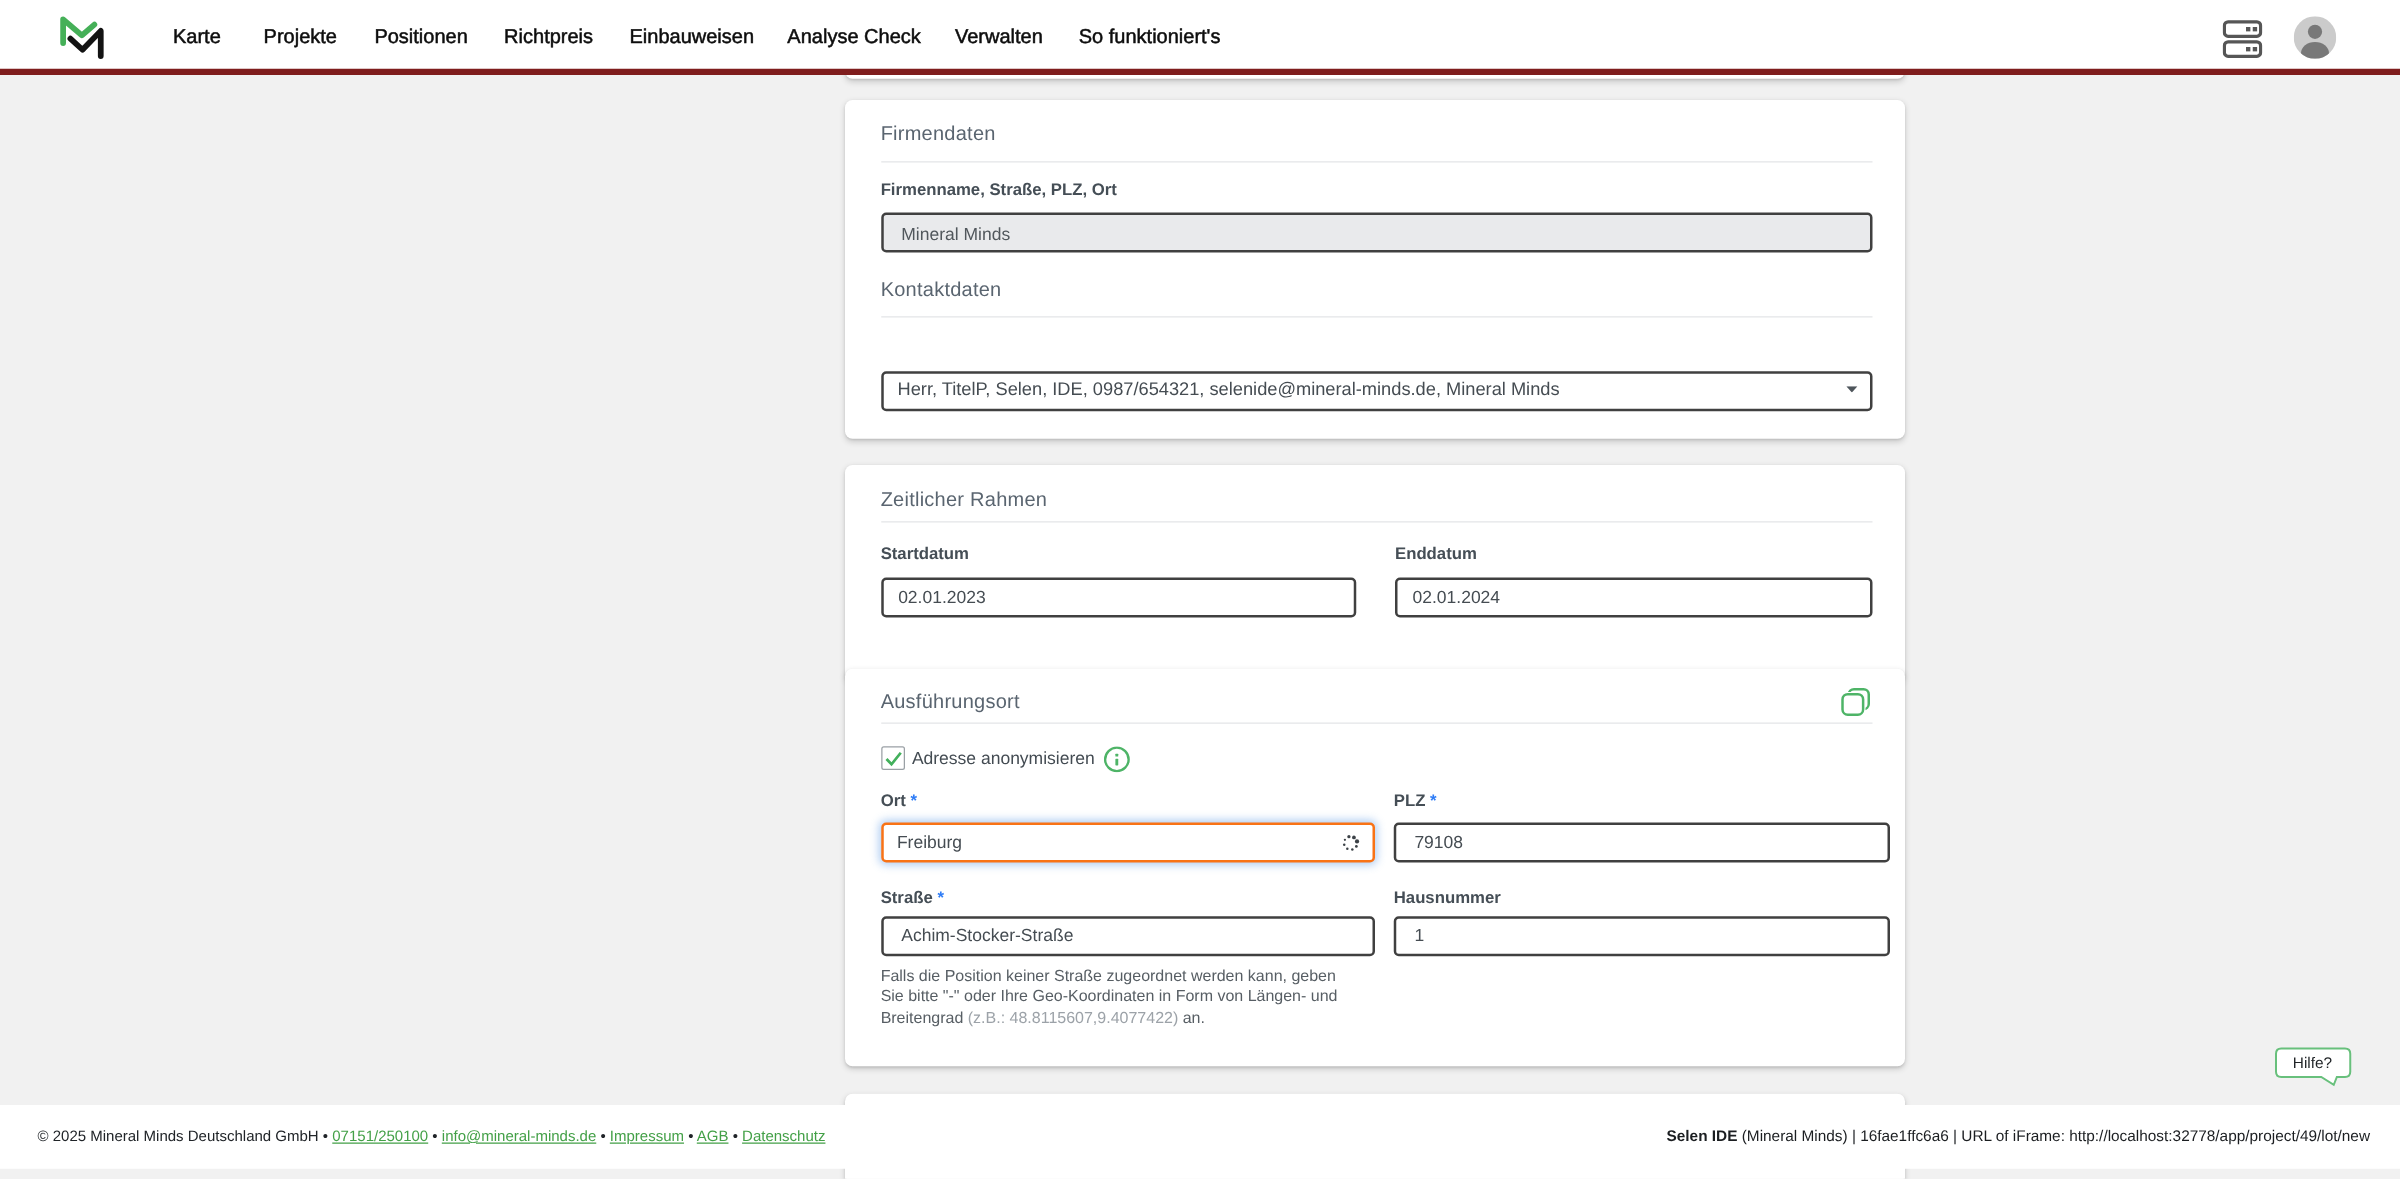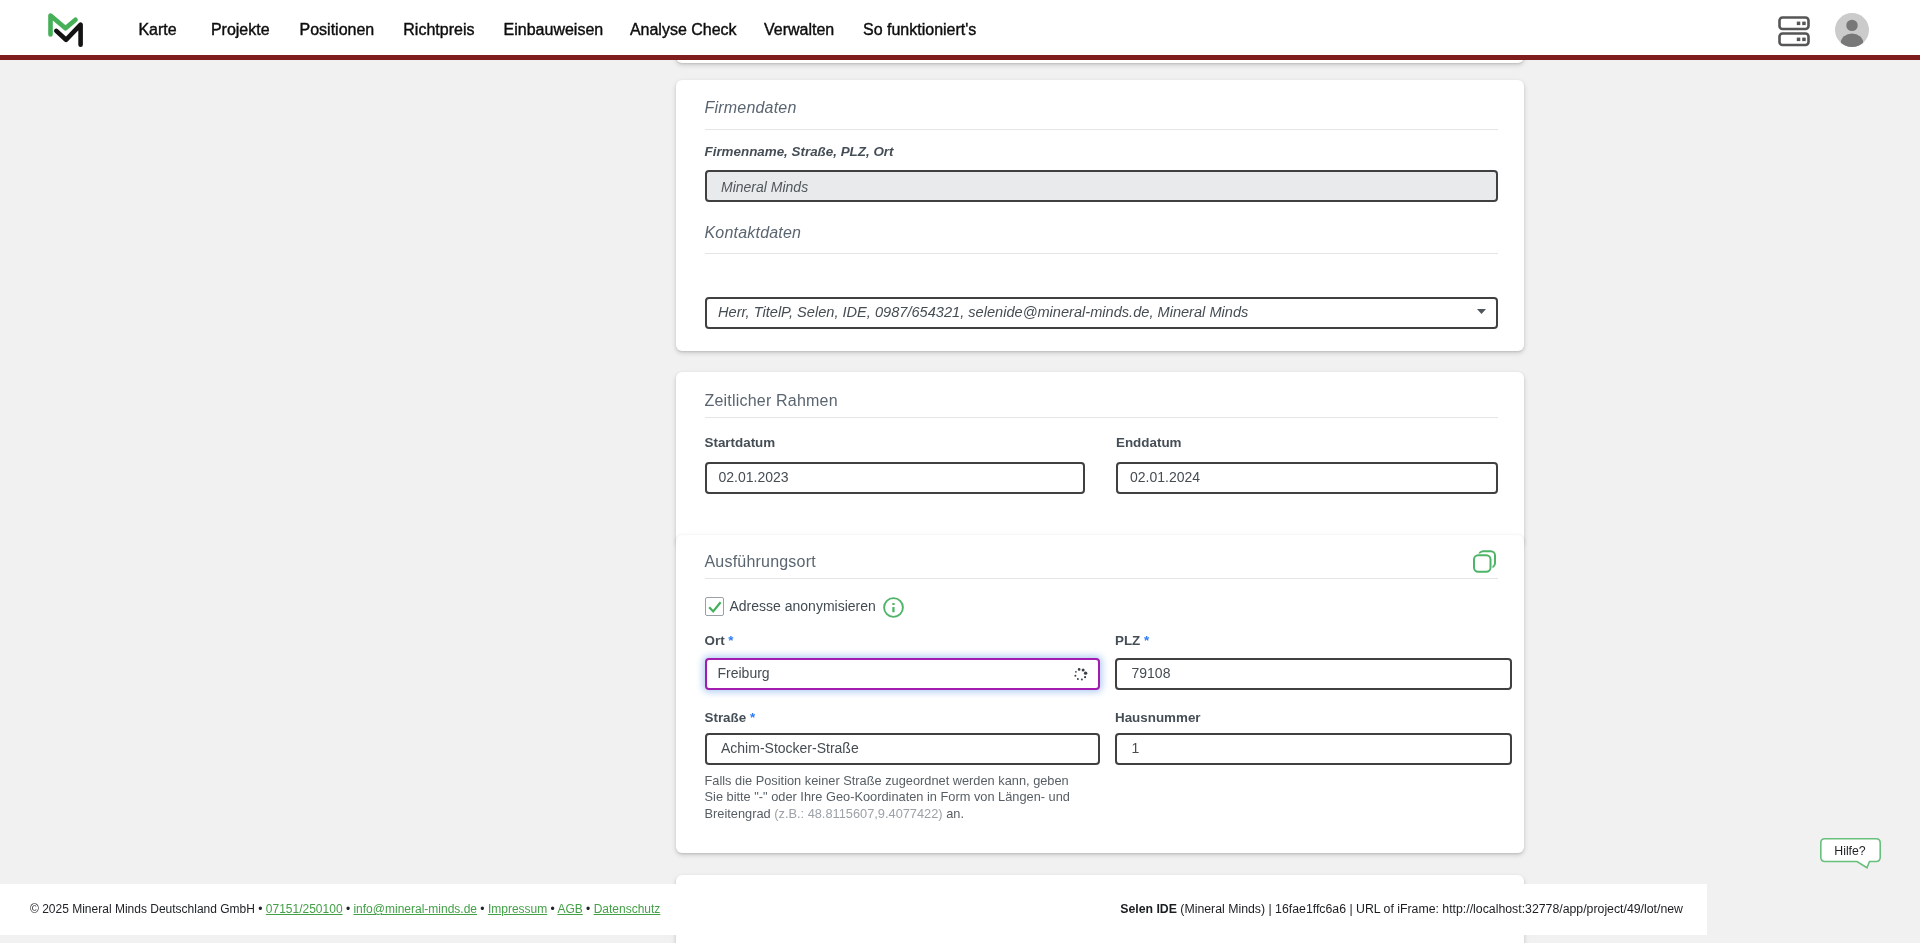--- a/index.html
+++ b/index.html
@@ -12,21 +12,21 @@
   .hico { position:absolute; }
   .card { position:absolute; left:676px; width:848px; background:#fff; border-radius:6px;
           box-shadow:0 2px 5px rgba(0,0,0,.16), 0 1px 2px rgba(0,0,0,.1); }
   .card h2 { position:absolute; left:28.5px; font-size:16px; font-weight:400; color:#5a6570; line-height:22px; letter-spacing:.2px; }
   .chr { position:absolute; left:28.5px; width:793px; height:0; border-top:1px solid #e3e5e7; }
   .lbl { position:absolute; font-size:13.4px; font-weight:bold; color:#454e56; line-height:18px; white-space:nowrap; }
   .lbl .st { color:#2e7cf6; }
   .inp { position:absolute; height:32px; background:#fff; border:2px solid #404040; border-radius:4px;
          font-size:14px; color:#454c52; line-height:27.5px; padding:0 14.5px; white-space:nowrap; overflow:hidden; }
   .inp.dis { background:#e9eaec; color:#51575c; }
-  .foot { position:absolute; left:0; top:884px; width:1707px; height:51px; background:#fff; z-index:20; }
+  .foot { position:absolute; left:0; top:884px; width:1920px; height:51px; background:#fff; z-index:20; }
   .foot .l { position:absolute; left:30px; top:0; height:51px; line-height:51px; font-size:12px; color:#202428; white-space:nowrap; }
   .foot .r { position:absolute; right:24px; top:0; height:51px; line-height:51px; font-size:12.3px; color:#1b1e21; white-space:nowrap; }
   .glink { color:#43a047; text-decoration:underline; }
 </style>
 </head>
 <body>
 
 <div class="hdr">
   <svg class="logo" width="40" height="40" viewBox="0 0 40 40">
     <polyline points="4.5,23.4 4.5,4.5 19.5,17.3 29.5,8.7" fill="none" stroke="#45b058" stroke-width="4.6" stroke-linecap="round" stroke-linejoin="round"></polyline>
@@ -58,21 +58,21 @@
       </defs>
     <circle cx="17" cy="17" r="17" fill="#cbcbcb"></circle>
     <g clip-path="url(#avc)">
       <circle cx="17" cy="12.4" r="5.7" fill="#787878"></circle>
       <ellipse cx="17" cy="29.5" rx="11.2" ry="9" fill="#787878"></ellipse>
     </g>
   </svg>
 </div>
 
 <div class="card" style="top:23px; height:40px;"></div>
-<div class="card" style="top:80px; height:271px;font-style:italic;">
+<div class="card" style="top:80px; height:271px;">
   <h2 style="top:17px;">Firmendaten</h2>
   <div class="chr" style="top:49px;"></div>
   <div class="lbl" style="left:28.5px; top:63.4px;">Firmenname, Straße, PLZ, Ort</div>
   <div class="inp dis" style="left:28.5px; top:90.4px; width:793px; line-height:31px;">Mineral Minds</div>
   <h2 style="top:142.1px;">Kontaktdaten</h2>
   <div class="chr" style="top:173.3px;"></div>
   <div class="inp" style="left:28.5px; top:216.8px; width:793px; padding-right:30px; font-size:14.6px; padding-left:11.5px;">Herr, TitelP, Selen, IDE, 0987/654321, selenide@mineral-minds.de, Mineral Minds
     <svg style="position:absolute; right:10px; top:10.5px;" width="9" height="5" viewBox="0 0 9 5">
         <path d="M0 0 L9 0 L4.5 5 Z" fill="#4e555b"></path>
       </svg>
@@ -100,21 +100,21 @@
       </svg>
   </div>
   <div style="position:absolute; left:53.5px; top:62px; font-size:14px; color:#434b52; line-height:18px;">Adresse anonymisieren</div>
   <svg style="position:absolute; left:207px; top:62px;" width="21" height="21" viewBox="0 0 21 21">
     <circle cx="10.5" cy="10.5" r="9.4" fill="none" stroke="#4eb467" stroke-width="1.9"></circle>
     <rect x="9.3" y="6" width="2.3" height="2.1" rx="0.4" fill="#4eb467"></rect>
     <rect x="9.3" y="10" width="2.3" height="5.3" rx="0.5" fill="#4eb467"></rect>
   </svg>
   <div class="lbl" style="left:28.5px; top:97.5px;">Ort <span class="st">*</span></div>
   <div class="lbl" style="left:439px; top:97.5px;">PLZ <span class="st">*</span></div>
-  <div class="inp" style="left:28.5px; top:123.9px; width:395.5px; border:2px solid #a21caf; line-height:26px; padding:0 11px; box-shadow:0 0 7px 1.5px rgba(77,144,226,.45);">Freiburg
+  <div class="inp" style="left:28.5px; top:123.9px; width:395.5px; border:2px solid #f97316; line-height:26px; padding:0 11px; box-shadow:0 0 7px 1.5px rgba(77,144,226,.45);">Freiburg
     <svg style="position:absolute; left:365px; top:5.6px;" width="17" height="17" viewBox="0 0 17 17">
       <g fill="#3c4247">
         <circle cx="7.13" cy="3.38" r="1.3"></circle>
         <circle cx="11.15" cy="3.91" r="1.5"></circle>
         <circle cx="13.62" cy="7.13" r="1.7"></circle>
         <circle cx="13.09" cy="11.15" r="1.1"></circle>
         <circle cx="9.87" cy="13.62" r="1.0"></circle>
         <circle cx="5.85" cy="13.09" r="1.0"></circle>
         <circle cx="3.38" cy="9.87" r="1.0"></circle>
         <circle cx="3.91" cy="5.85" r="0.9"></circle>

